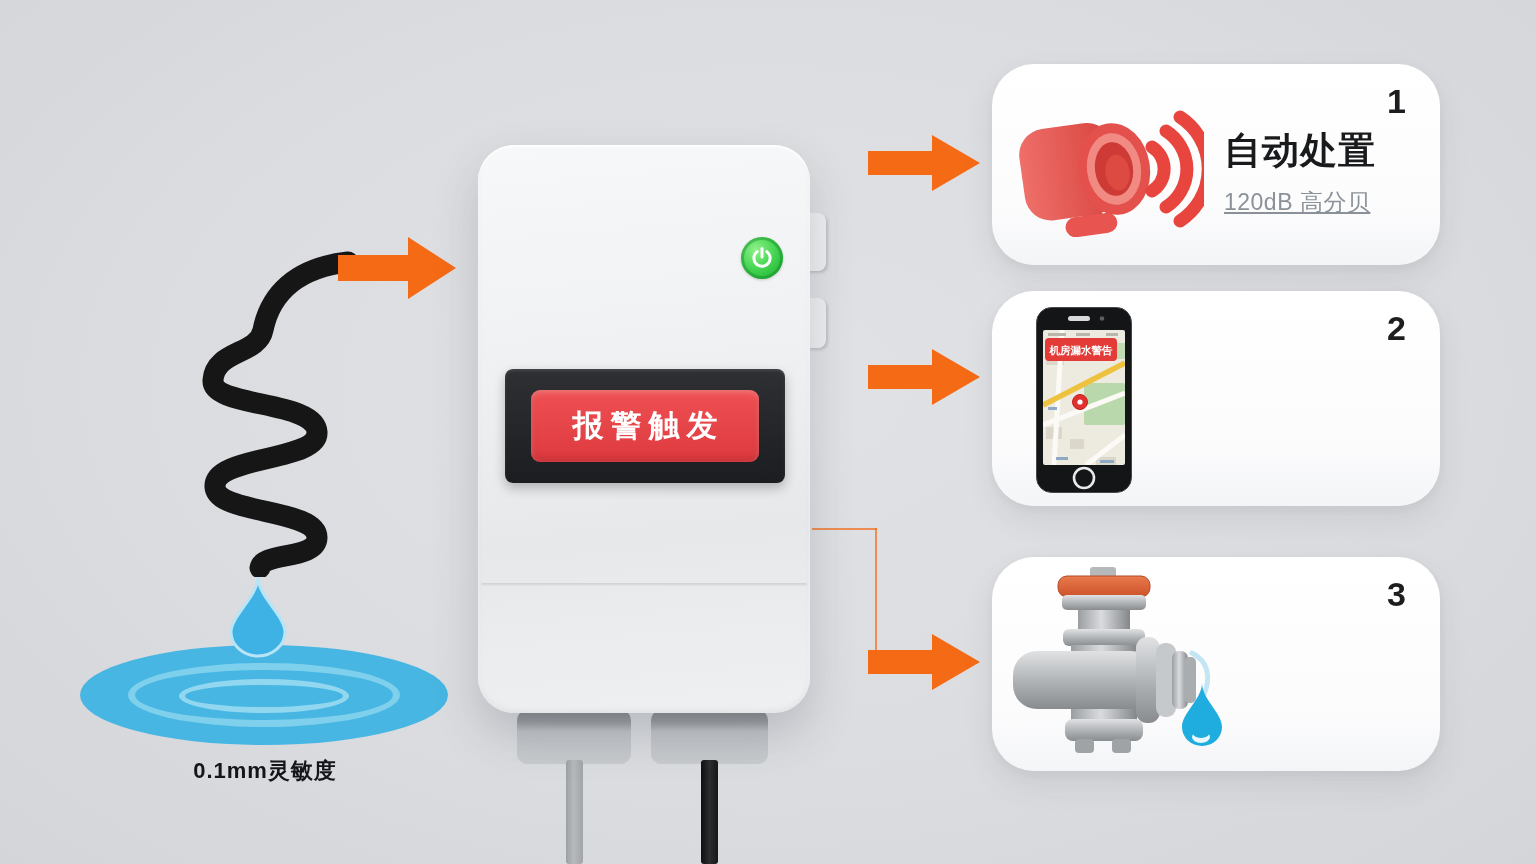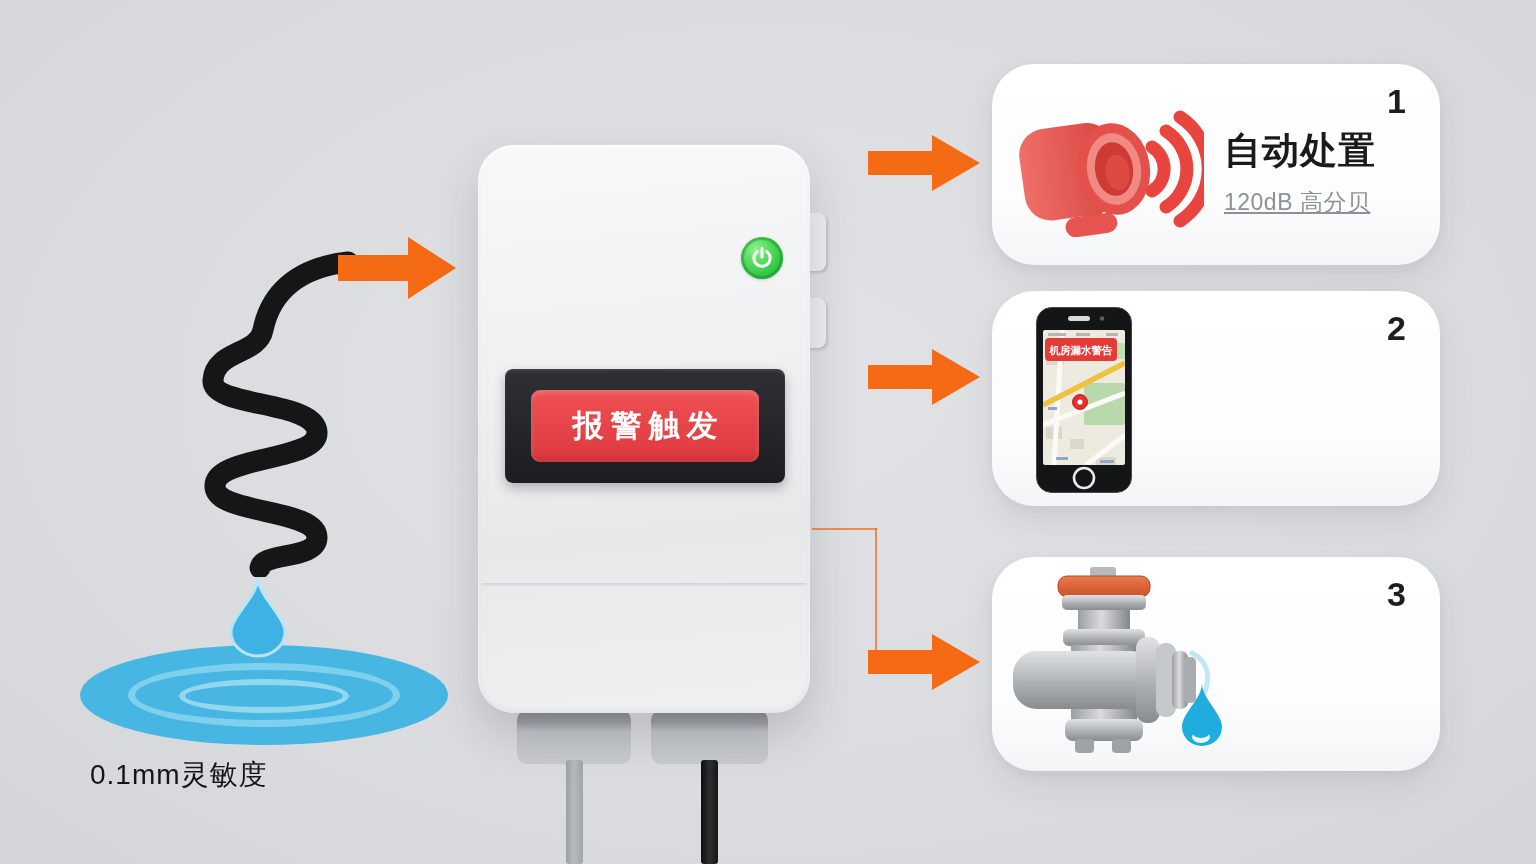--- a/index.html
+++ b/index.html
@@ -5,21 +5,21 @@
   html,body{margin:0;padding:0;}
   .stage{position:relative;width:1536px;height:864px;overflow:hidden;
     background:radial-gradient(ellipse at 50% 45%, #e0e2e5 0%, #dadcdf 60%, #d3d5d8 100%);
     font-family:"Liberation Sans","DejaVu Sans",sans-serif;}
   .abs{position:absolute;}
 
   
   .puddle{left:80px;top:645px;width:368px;height:100px;border-radius:50%;background:#47b6e3;}
   .ripple1{left:13%;top:18%;right:13%;bottom:18%;border:7px solid #7fd0ec;border-radius:50%;position:absolute;box-sizing:border-box;}
   .ripple2{left:27%;top:34%;right:27%;bottom:32%;border:6px solid #91d7ef;border-radius:50%;position:absolute;box-sizing:border-box;}
-  .sensor-label{left:90px;top:756px;width:350px;text-align:left;font-size:28px;font-weight:400;color:#141518;letter-spacing:1px;}
+  .sensor-label{left:90px;top:756px;width:350px;text-align:center;font-size:22px;font-weight:700;color:#141518;letter-spacing:1px;}
 
   
   .side-tab{left:800px;width:26px;border-radius:8px;background:#edeff1;box-shadow:2px 2px 3px rgba(0,0,0,.14);z-index:0;}
   .device-body{left:478px;top:145px;width:332px;height:568px;border-radius:36px;z-index:1;
     background:linear-gradient(175deg,#f7f8f9 0%,#eef0f2 40%,#e6e8ea 68%,#eef0f2 100%);
     box-shadow:0 22px 45px rgba(70,75,85,.22), inset 0 2px 3px rgba(255,255,255,.95), inset 0 -3px 6px rgba(0,0,0,.05);}
   .power-btn{left:263px;top:92px;width:42px;height:42px;border-radius:50%;
     background:radial-gradient(circle at 35% 30%, #8ff08a 0%, #4fd95a 40%, #2fc342 70%, #1f9c31 100%);
     box-shadow:inset 0 0 0 3px rgba(25,140,40,.45), 0 1px 3px rgba(0,0,0,.18);
     display:flex;align-items:center;justify-content:center;}

